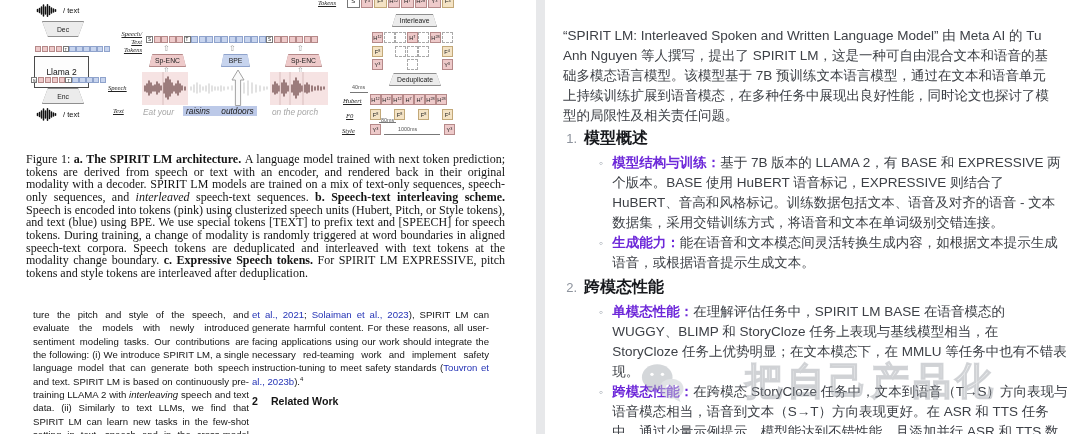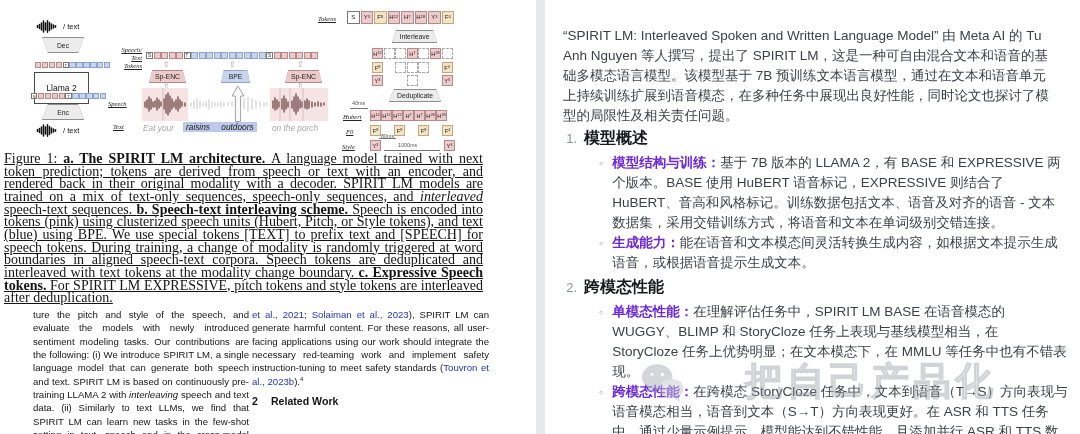--- a/index.html
+++ b/index.html
@@ -2,21 +2,21 @@
 <html><head>
 <meta charset="utf-8">
 <style>
   html,body{margin:0;padding:0;}
   body{width:1080px;height:434px;overflow:hidden;background:#e7e8ea;position:relative;
        font-family:"Liberation Sans",sans-serif;}
   .page-left{position:absolute;left:0;top:0;width:536px;height:434px;background:#fff;overflow:hidden;}
   .panel-right{position:absolute;left:545px;top:0;width:535px;height:434px;background:#fff;overflow:hidden;}
 
   
-  .figure{position:absolute;left:0;top:16px;width:536px;height:152px;}
+  .figure{position:absolute;left:0;top:0;width:536px;height:152px;}
   .abs{position:absolute;}
   .iolab{position:absolute;font-size:7.5px;color:#111;}
   .modelbox{position:absolute;border:1.3px solid #4a4a4a;background:#fdfdfd;display:flex;align-items:center;justify-content:center;font-size:8.5px;color:#111;box-sizing:border-box;}
   .trap{position:absolute;}
   .trap>span{position:absolute;inset:0.9px;display:flex;align-items:center;justify-content:center;font-size:6.8px;color:#222;}
   .tz{clip-path:polygon(9% 0,91% 0,100% 100%,0 100%);}
   .tz-dec{clip-path:polygon(0 0,100% 0,86% 100%,14% 100%);}
   .tz-enc{clip-path:polygon(14% 0,86% 0,100% 100%,0 100%);}
   .bd-gray{background:#8f8f8f;} .bd-pink{background:#b58989;} .bd-blue{background:#8fa3cc;}
   .bg-gray{background:#ececec;} .bg-pink{background:#eecaca;} .bg-blue{background:#c7d4ee;}
@@ -41,22 +41,22 @@
   .figlab{position:absolute;font-family:"Liberation Serif",serif;font-style:italic;font-size:6.6px;color:#222;}
   .figlab u, .figlab{text-decoration:underline;}
   .uarr{position:absolute;color:#9a9a9a;font-size:8px;line-height:8px;}
   .wlab{position:absolute;font-size:8.3px;font-style:italic;}
   .wgray{color:#a6a6a6;}
   .wblue{background:#bcc9e8;color:#191919;padding:0 3px;word-spacing:9px;}
   .msl{position:absolute;font-size:5.4px;color:#555;font-family:"Liberation Sans",sans-serif;font-style:normal;}
   .msline{position:absolute;border-top:0.7px solid #777;}
 
   
-  .caption{position:absolute;left:4px;top:153px;width:479px;font-family:"Liberation Serif",serif;
-           font-size:14px;line-height:12.65px;text-align:justify;color:#141414;text-decoration:underline;}
+  .caption{position:absolute;left:26px;top:153px;width:479px;font-family:"Liberation Serif",serif;
+           font-size:12px;line-height:12.65px;text-align:justify;color:#141414;}
   .col{position:absolute;top:308px;height:142px;overflow:hidden;font-family:Liberation Sans, sans-serif;
        font-size:9.6px;line-height:13.35px;text-align:justify;color:#141414;}
   .col-left{left:33px;width:216px;}
   .col-right{left:252px;width:237px;}
   .b{font-weight:bold;}
   .i{font-style:italic;}
   .link{color:#2433b5;}
   .sup{vertical-align:super;font-size:0.62em;line-height:0;}
   .sec-heading{font-weight:bold;font-size:10.6px;margin:7px 0 5px 0;display:flex;gap:13px;text-align:left;}
 

